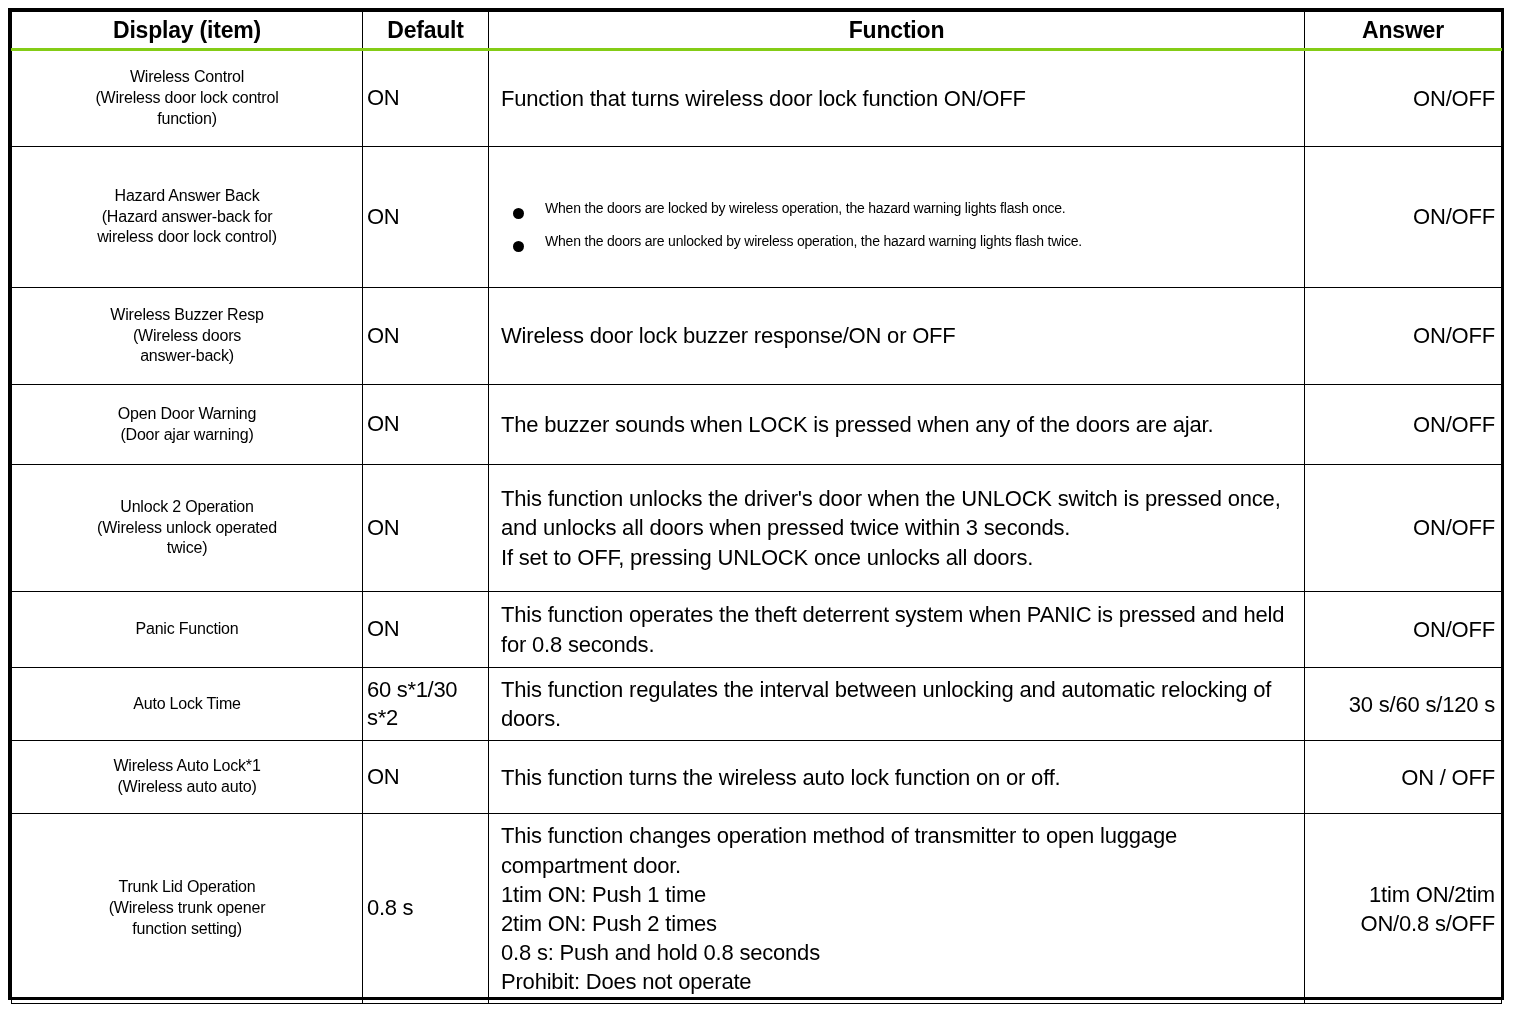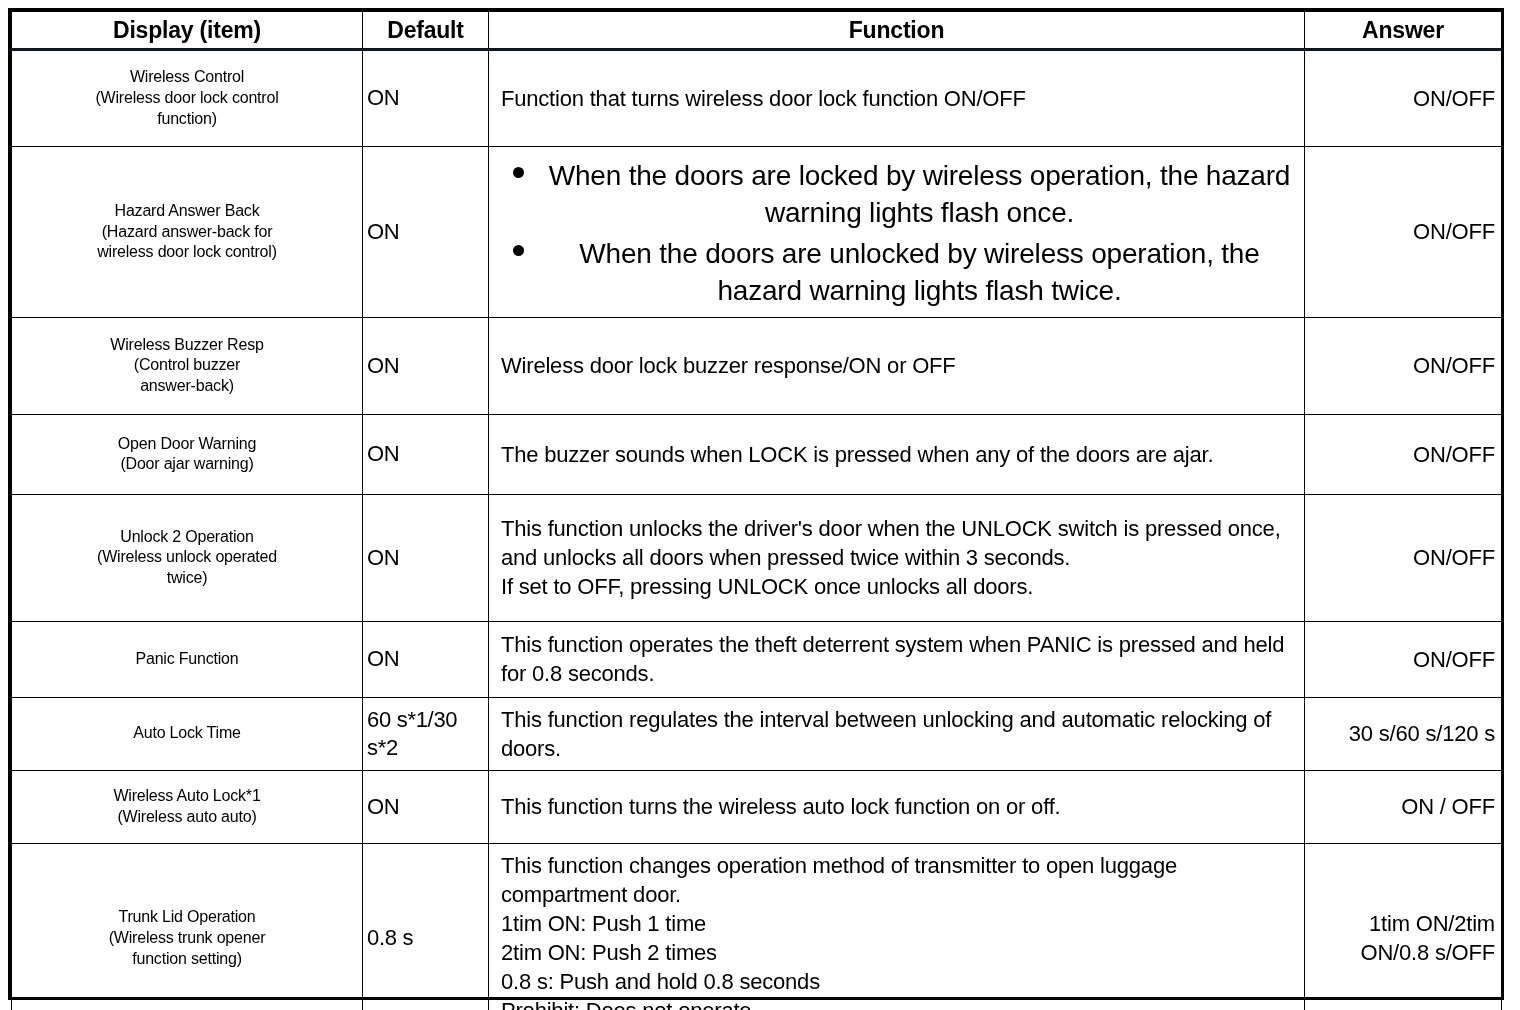--- a/index.html
+++ b/index.html
@@ -42,21 +42,21 @@
 
   
   col.c-display { width: 351px; }
   col.c-default { width: 126px; }
   col.c-function { width: 816px; }
   col.c-setting  { width: 197px; }
 
   
   tr.header-row th {
     height: 36px;
-    border-bottom: 3px solid #0f172a;
+    border-bottom: 3px solid #84cc16;
     text-align: center;
     font-weight: bold;
     font-size: 23px;
     letter-spacing: -0.2px;
   }
   .th-inner { padding: 0 6px; }
 
   
   .cell-center {
     text-align: center;
@@ -92,24 +92,23 @@
 
   
   ul.bullets {
     margin: 0;
     padding: 0;
     list-style: none;
   }
   ul.bullets > li {
     position: relative;
     padding-left: 44px;
-    margin: 4px 0 2px 0;
-    font-size: 28px;
+    margin: 15px 0 2px 0;
+    font-size: 14px;
     line-height: 1.32;
-    text-align: center;
   }
   ul.bullets > li:last-child { margin-bottom: 0; }
   ul.bullets > li .bullet-dot {
     position: absolute;
     left: 12px;
     top: 9px;
     width: 11px;
     height: 11px;
     background: #000000;
     border-radius: 50%;
@@ -203,21 +202,21 @@
           <td>
             <div class="cell-setting">
               <span class="line">ON/OFF</span>
             </div>
           </td>
         </tr>
         <tr class="r3">
           <td>
             <div class="cell-center">
               <span class="line">Wireless Buzzer Resp</span>
-              <span class="line">(Control buzzer</span>
+              <span class="line">(Wireless doors</span>
               <span class="line">answer-back)</span>
             </div>
           </td>
           <td>
             <div class="cell-default">
               <span class="line">ON</span>
             </div>
           </td>
           <td>
             <div class="cell-left">

